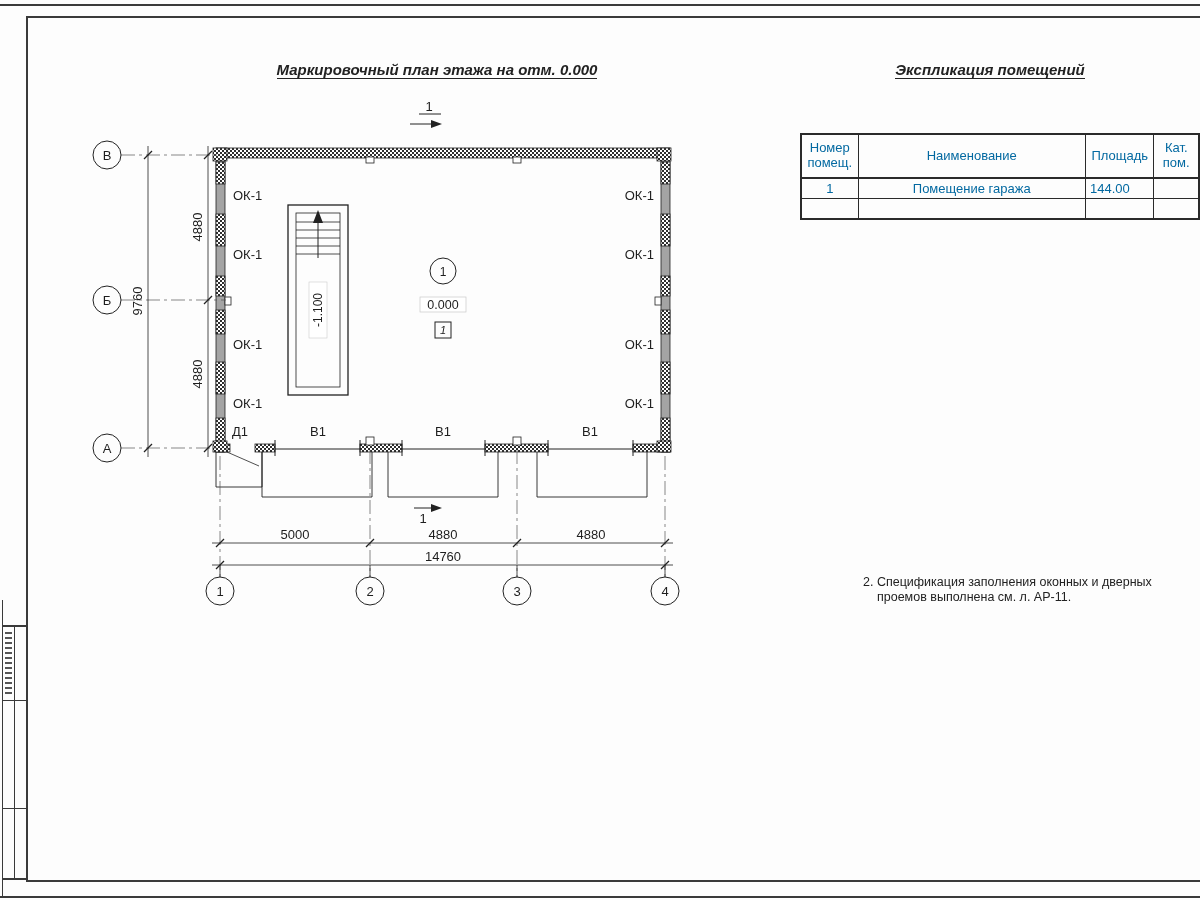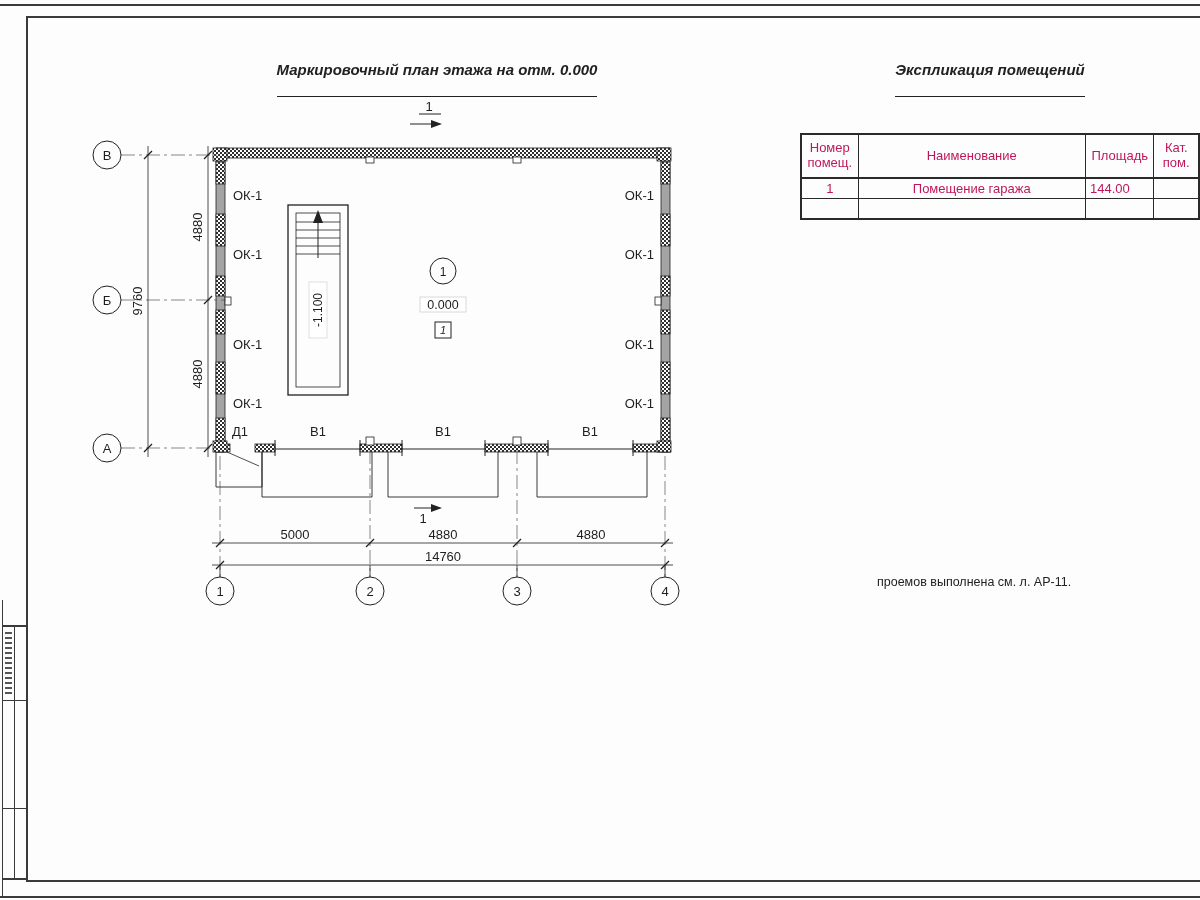--- a/index.html
+++ b/index.html
@@ -6,25 +6,25 @@
   body{
     width:1200px;height:900px;position:relative;background:#fdfdfd;
     font-family:"Liberation Sans", sans-serif;color:#1e1e1e;overflow:hidden;
   }
   .abs{position:absolute;}
   .frame-line{position:absolute;background:#3a3a3a;}
   .drawing-title{
     position:absolute;font-size:15px;font-style:italic;font-weight:bold;
     text-align:center;color:#222;
   }
-  .drawing-title span{display:inline-block;border-bottom:1.5px solid #222;padding-bottom:18px;font-style:italic;}
+  .drawing-title span{display:inline-block;border-bottom:1.5px solid #222;padding-bottom:0;font-style:italic;}
   
   .schedule{
     position:absolute;left:800px;top:133px;border-collapse:collapse;
-    font-size:13px;color:#be185d;table-layout:fixed;
+    font-size:13px;color:#0369a1;table-layout:fixed;
   }
   .schedule td,.schedule th{
     border:1px solid #2a2a2a;padding:0 4px;overflow:hidden;
     font-weight:normal;vertical-align:middle;
   }
   .schedule thead th{height:42px;text-align:center;white-space:pre-line;line-height:1.15;}
   .schedule tbody td{height:19px;}
   .schedule{border:2px solid #2a2a2a;}
   .schedule thead th{border-bottom:2px solid #2a2a2a;}
   .col-num{width:48px;text-align:center;}
@@ -92,20 +92,21 @@
     <tr>
       <td class="col-num"></td>
       <td class="col-name"></td>
       <td class="col-area"></td>
       <td class="col-cat"></td>
     </tr>
   </tbody>
 </table>
 
 <div class="notes">
+  <div>2. Спецификация заполнения оконных и дверных</div>
   <div class="indent">проемов выполнена см. л. АР-11.</div>
 </div>
 
 <svg class="abs" style="left:80px;top:85px;" width="620" height="545" viewBox="80 85 620 545">
   <defs>
     <pattern id="hatch" width="4" height="4" patternUnits="userSpaceOnUse">
       <rect width="4" height="4" fill="#ffffff"></rect>
       <rect width="2" height="2" fill="#2f2f2f"></rect>
       <rect x="2" y="2" width="2" height="2" fill="#2f2f2f"></rect>
     </pattern>

